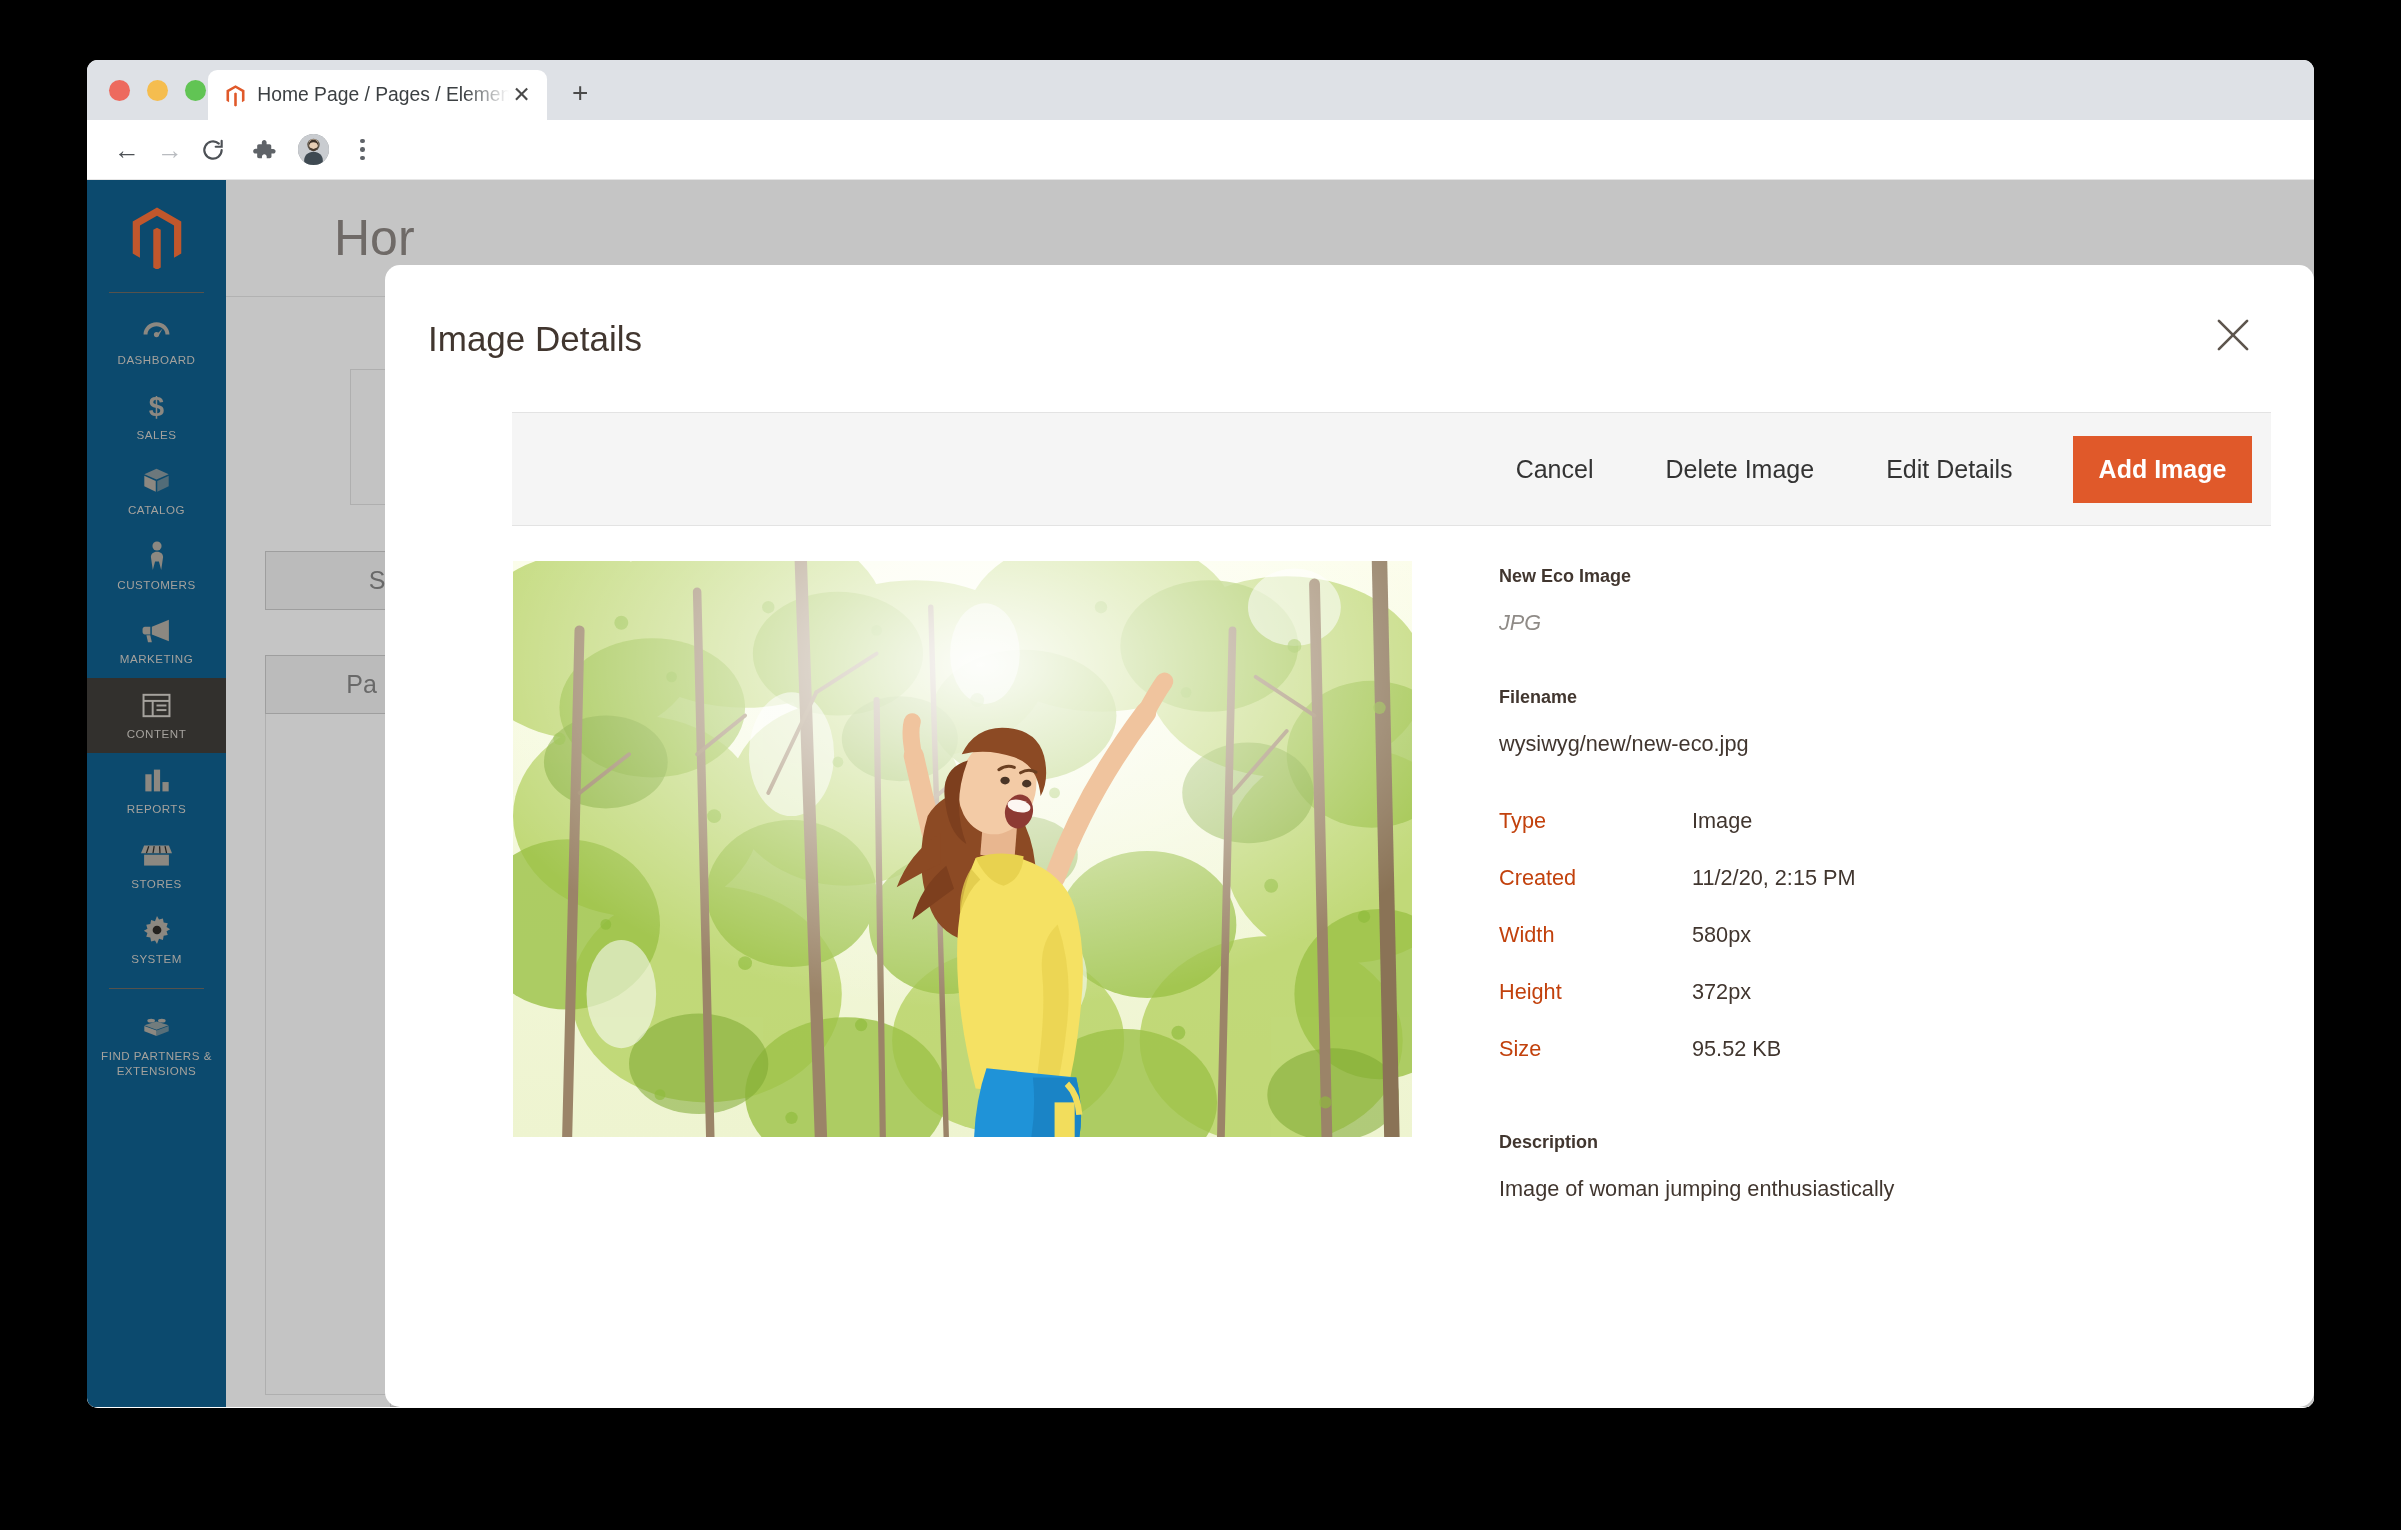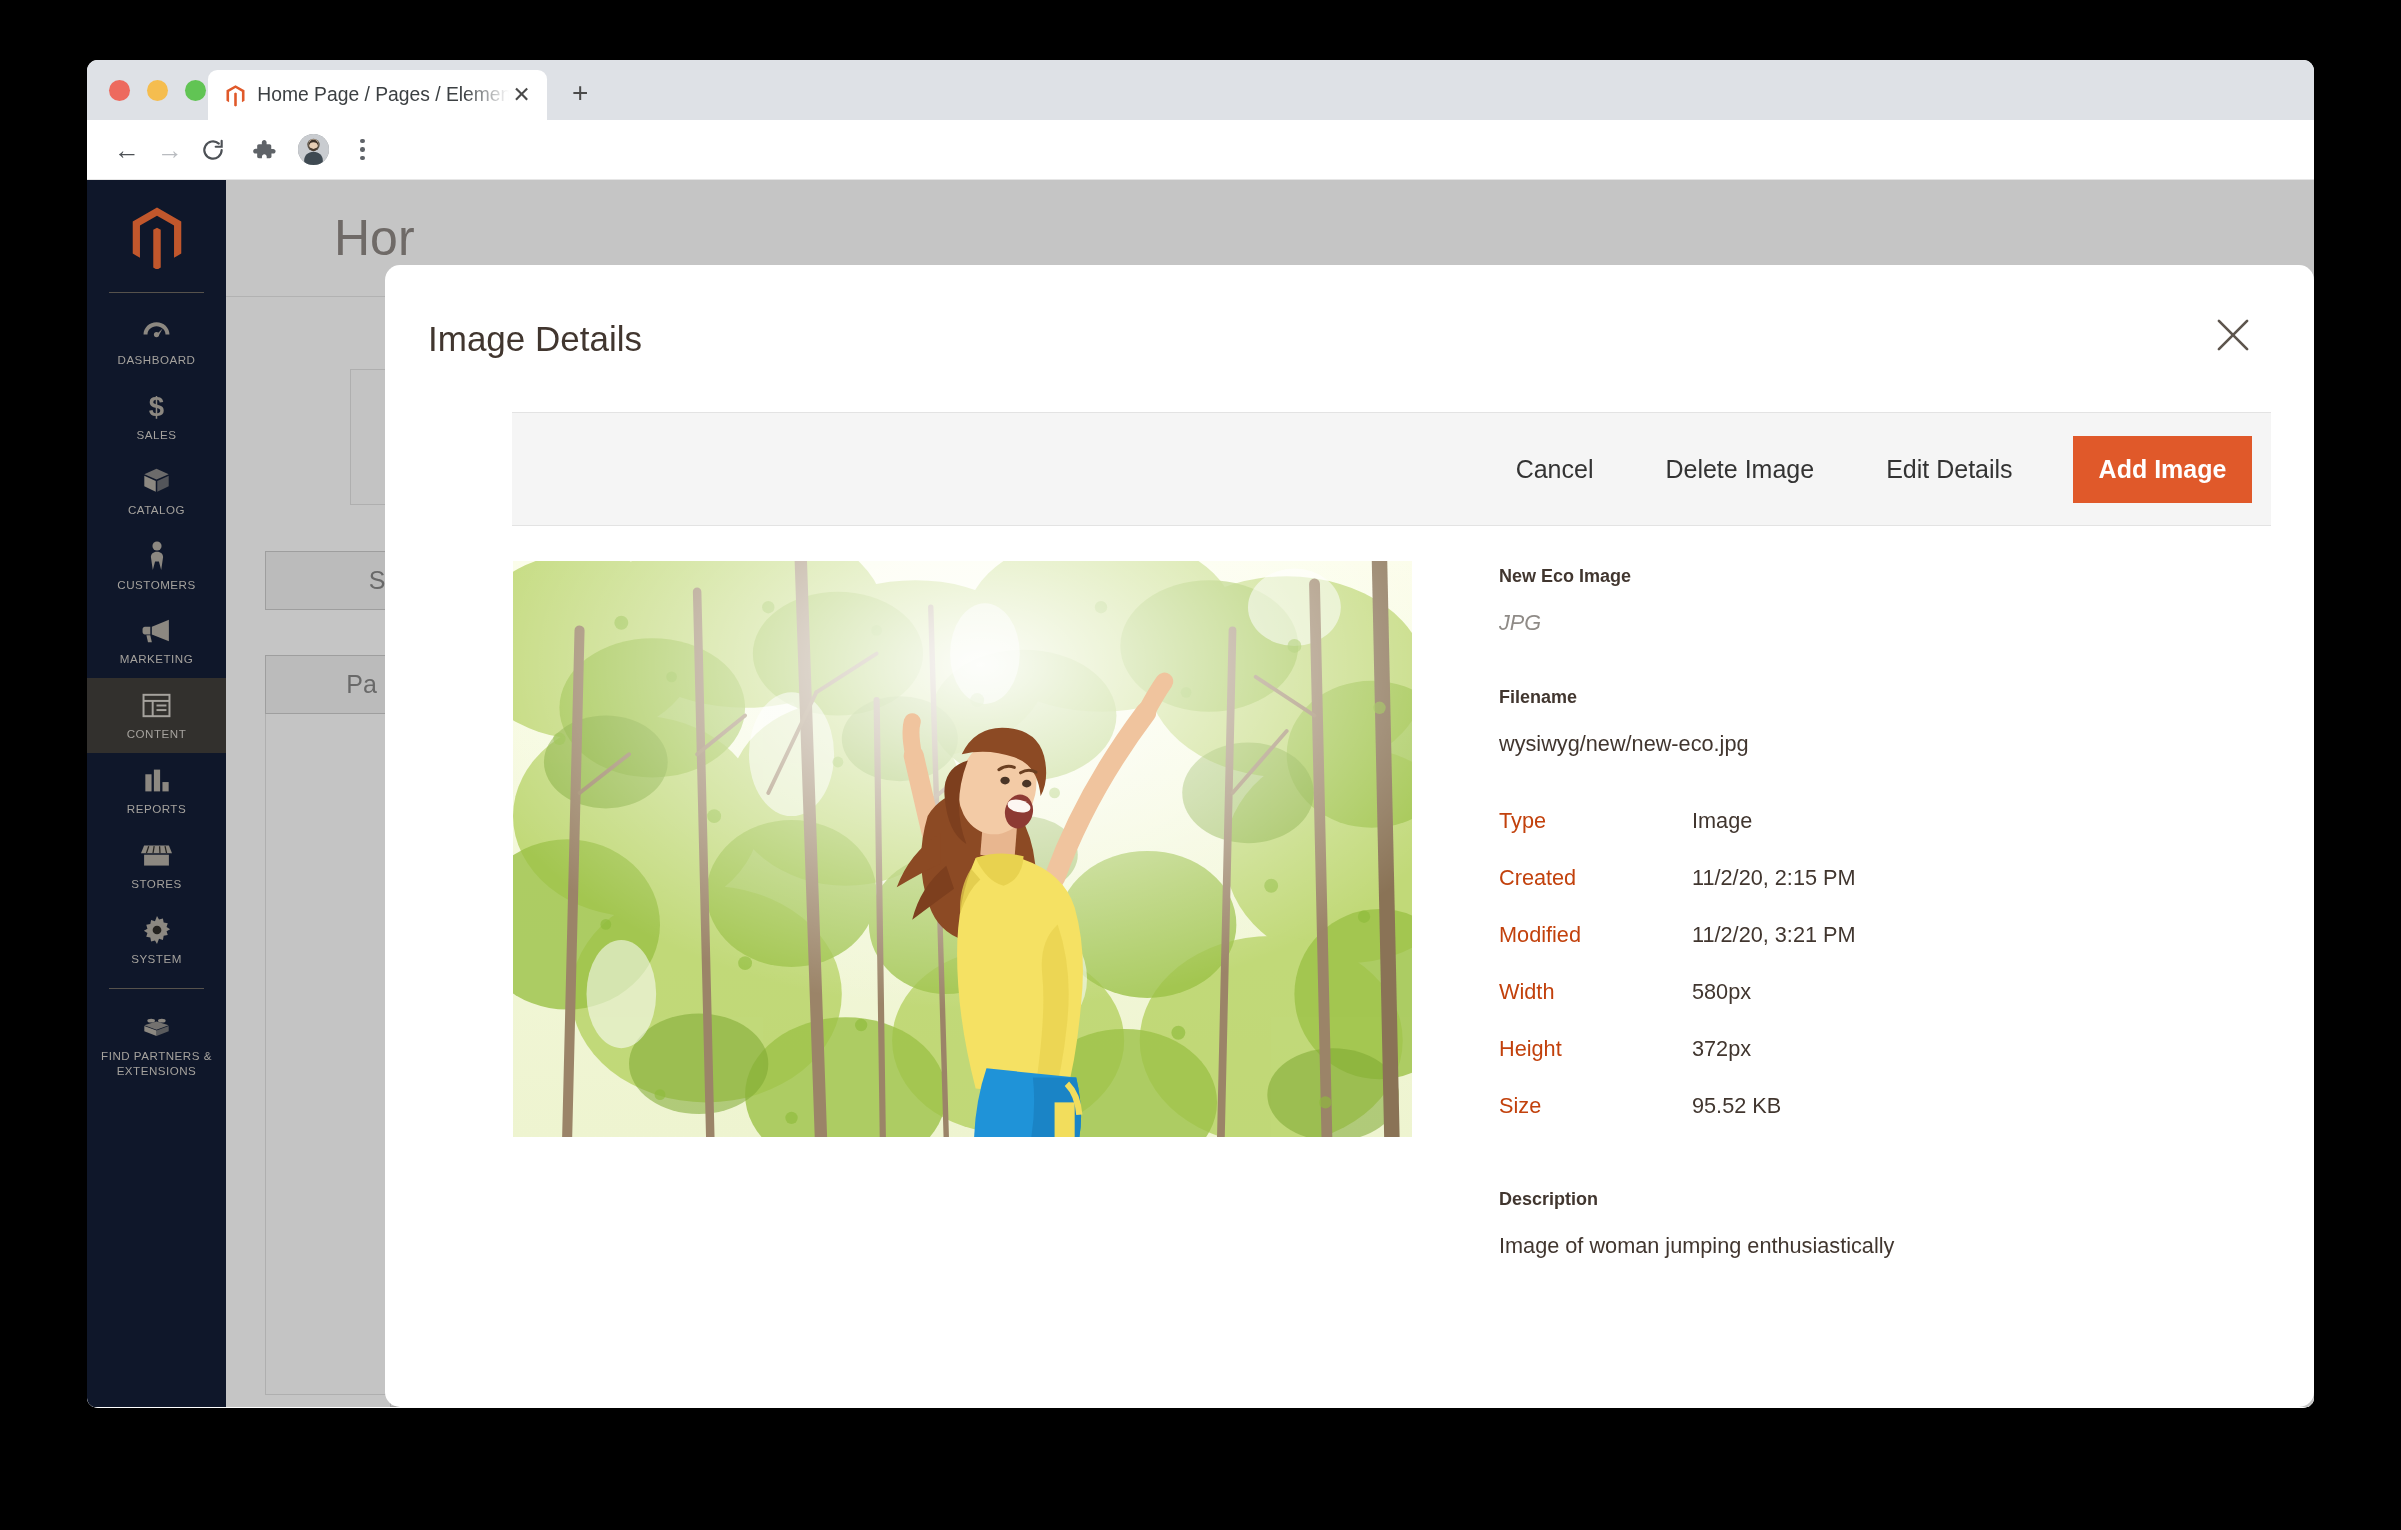--- a/index.html
+++ b/index.html
@@ -114,21 +114,21 @@
     position: relative;
     height: 1227px;
     background: #ffffff;
     overflow: hidden;
   }
 
   
   #admin-sidebar {
     position: absolute; left: 0; top: 0;
     width: 139px; height: 100%;
-    background: #0f172a;
+    background: #0c4a6e;
   }
   #magento-logo {
     height: 87px; display: flex; align-items: center; justify-content: center;
     margin-top: 14px;
   }
   .side-divider { height: 0.8px; background: #56524c; margin: 10.8px 21.7px; }
   .nav-item {
     padding: 12.4px 4.6px 10.8px;
     text-align: center;
     color: #a5a29d;
@@ -682,24 +682,20 @@
 
           <div class="detail-row">
             <span class="detail-label">Type</span>
             <span class="detail-value">Image</span>
           </div>
           <div class="detail-row">
             <span class="detail-label">Created</span>
             <span class="detail-value">11/2/20, 2:15 PM</span>
           </div>
           <div class="detail-row">
-            <span class="detail-label">Modified</span>
-            <span class="detail-value">11/2/20, 3:21 PM</span>
-          </div>
-          <div class="detail-row">
             <span class="detail-label">Width</span>
             <span class="detail-value">580px</span>
           </div>
           <div class="detail-row">
             <span class="detail-label">Height</span>
             <span class="detail-value">372px</span>
           </div>
           <div class="detail-row">
             <span class="detail-label">Size</span>
             <span class="detail-value">95.52 KB</span>

